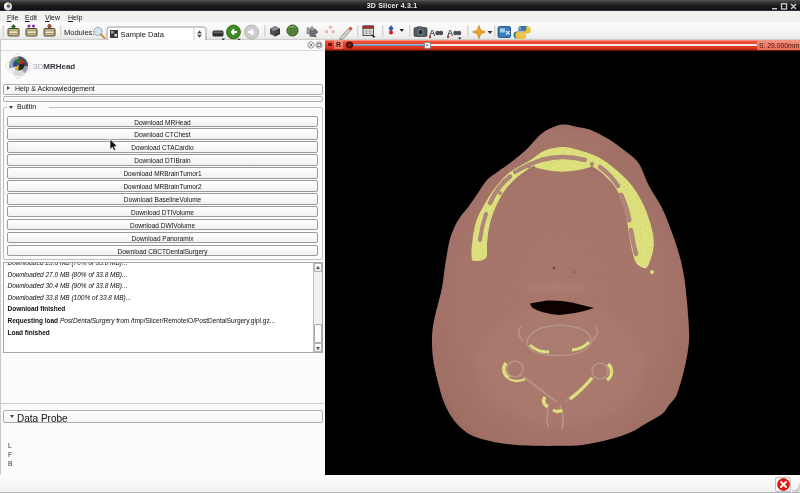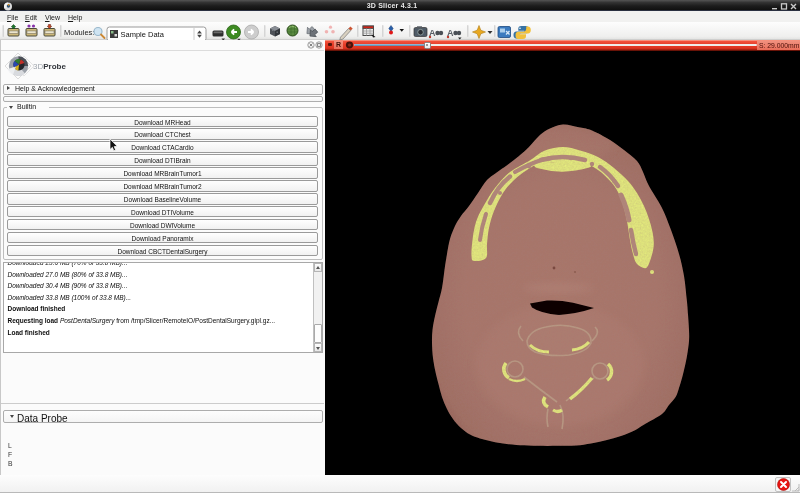--- a/index.html
+++ b/index.html
@@ -160,21 +160,21 @@
         <circle cx="15.5" cy="14" r="9.7" fill="#9ba0a8"></circle>
         <path d="M15.5,4.3 A9.7,9.7 0 0 1 25.2,14 L15.5,14 Z" fill="#4b4f57"></path>
         <path d="M6,16.5 A9.7,9.7 0 0 0 22,21.5 L15.5,14 Z" fill="#d8dade"></path>
         <circle cx="16" cy="12.8" r="5.6" fill="#23262c"></circle>
         <path d="M16,12.8 L21.4,11 A5.6,5.6 0 0 0 17.5,7.5 Z" fill="#c03028"></path>
         <path d="M16,12.8 L17.5,7.5 A5.6,5.6 0 0 0 11.5,9 Z" fill="#2e7a2e"></path>
         <path d="M16,12.8 L11.5,9 A5.6,5.6 0 0 0 11.2,15.4 Z" fill="#2a48b0"></path>
         <path d="M16,12.8 L11.2,15.4 A5.6,5.6 0 0 0 15.4,18.4 Z" fill="#d4b020"></path>
         <path d="M4.5,17.5 A9.7,9.7 0 0 0 10,22.8 L13,14.5 Z" fill="#f0f1f3" opacity="0.85"></path>
       </svg>
-      <div class="abs" style="left:32px;top:22px;font-size:8px;color:#a0a6ae">3D<span style="color:#32363c;font-weight:bold">Probe</span></div>
+      <div class="abs" style="left:32px;top:22px;font-size:8px;color:#a0a6ae">3D<span style="color:#32363c;font-weight:bold">MRHead</span></div>
       <div class="abs box" style="left:2px;top:44px;width:320px;height:10.5px"></div>
       <div class="abs" style="left:6px;top:45.6px;width:0;height:0;border-left:3.5px solid #444;border-top:2.8px solid transparent;border-bottom:2.8px solid transparent"></div>
       <div class="abs" style="left:14px;top:45.4px;font-size:7px;color:#111">Help &amp; Acknowledgement</div>
       <div class="abs box" style="left:2px;top:56px;width:320px;height:5.5px"></div>
       <div class="abs" style="left:2px;top:67px;width:320px;height:152.5px;border:1px solid #bdbdbd;border-radius:2px"></div>
       <div class="abs" style="left:6px;top:62.5px;width:42px;height:9px;background:#fbfbfb"></div>
       <div class="abs" style="left:8px;top:65.5px;width:0;height:0;border-top:3.5px solid #444;border-left:2.8px solid transparent;border-right:2.8px solid transparent"></div>
       <div class="abs" style="left:16px;top:63px;font-size:7px;color:#111">Builtin</div>
       <div class="abs btn" style="top:75.5px">Download MRHead</div>
       <div class="abs btn" style="top:88.4px">Download CTChest</div>

